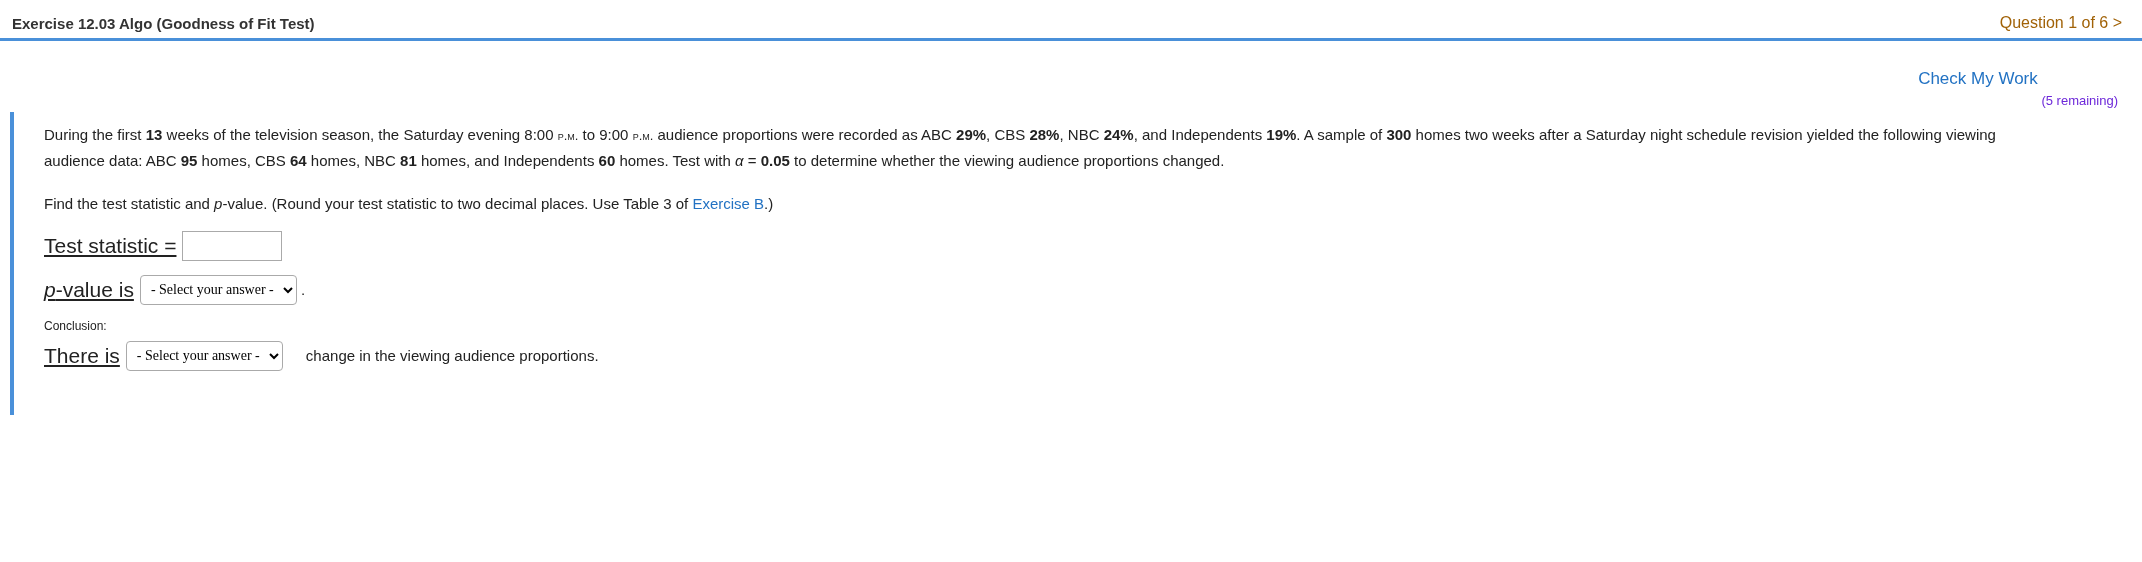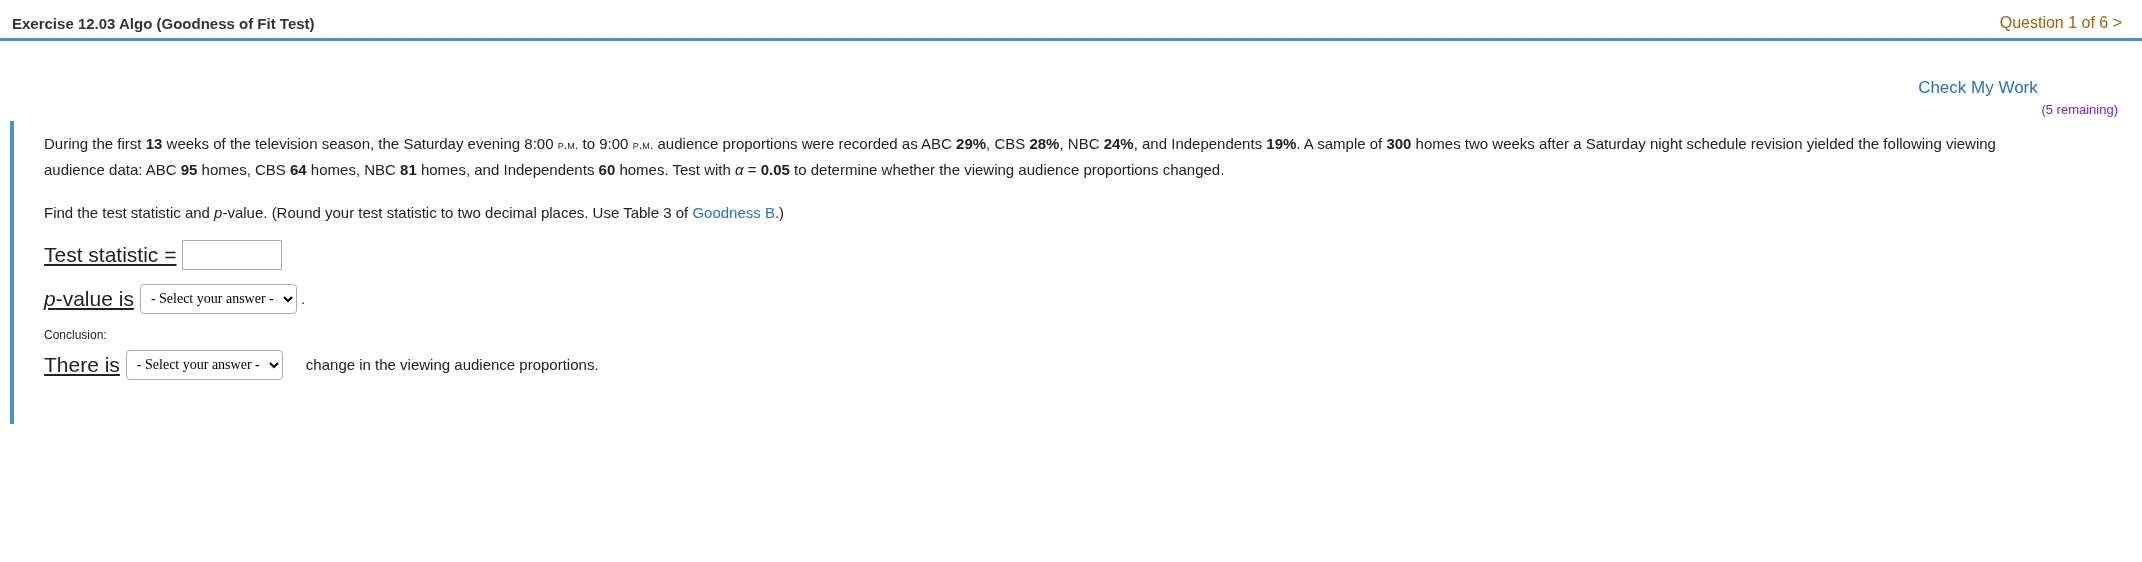--- a/index.html
+++ b/index.html
@@ -33,21 +33,21 @@
     }
 
     .question-nav {
       font-size: 16px;
       color: #a16207;
     }
 
     .check-work-area {
       display: flex;
       justify-content: flex-end;
-      padding: 17px 24px 4px 0;
+      padding: 8px 24px 4px 0;
     }
 
     .check-my-work-btn {
       color: #2272c3;
       font-size: 17px;
       text-decoration: none;
       background: none;
       border: none;
       cursor: pointer;
       font-family: Arial, sans-serif;
@@ -147,21 +147,21 @@
   <span class="remaining-text">&nbsp;<span>(5 remaining)</span></span>
 </div>
 
 <div class="main-content">
 
   <p class="problem-text">
     During the first <b>13</b> weeks of the television season, the Saturday evening 8:00 <span style="font-variant: small-caps; font-size:13px;">p.m.</span> to 9:00 <span style="font-variant: small-caps; font-size:13px;">p.m.</span> audience proportions were recorded as ABC <b>29%</b>, CBS <b>28%</b>, NBC <b>24%</b>, and Independents <b>19%</b>. A sample of <b>300</b> homes two weeks after a Saturday night schedule revision yielded the following viewing audience data: ABC <b>95</b> homes, CBS <b>64</b> homes, NBC <b>81</b> homes, and Independents <b>60</b> homes. Test with <i>α</i> = <b>0.05</b> to determine whether the viewing audience proportions changed.
   </p>
 
   <p class="find-text">
-    Find the test statistic and <i>p</i>-value. (Round your test statistic to two decimal places. Use Table 3 of <a href="#">Goodness B</a>.)
+    Find the test statistic and <i>p</i>-value. (Round your test statistic to two decimal places. Use Table 3 of <a href="#">Exercise B</a>.)
   </p>
 
   <div class="row">
     <span class="row-label">Test statistic =</span>
     <input type="text" class="test-stat-input" value="" placeholder="" style="">
   </div>
 
   <div class="row">
     <span class="row-label"><i>p</i>-value is</span>
     <select class="select-answer">

